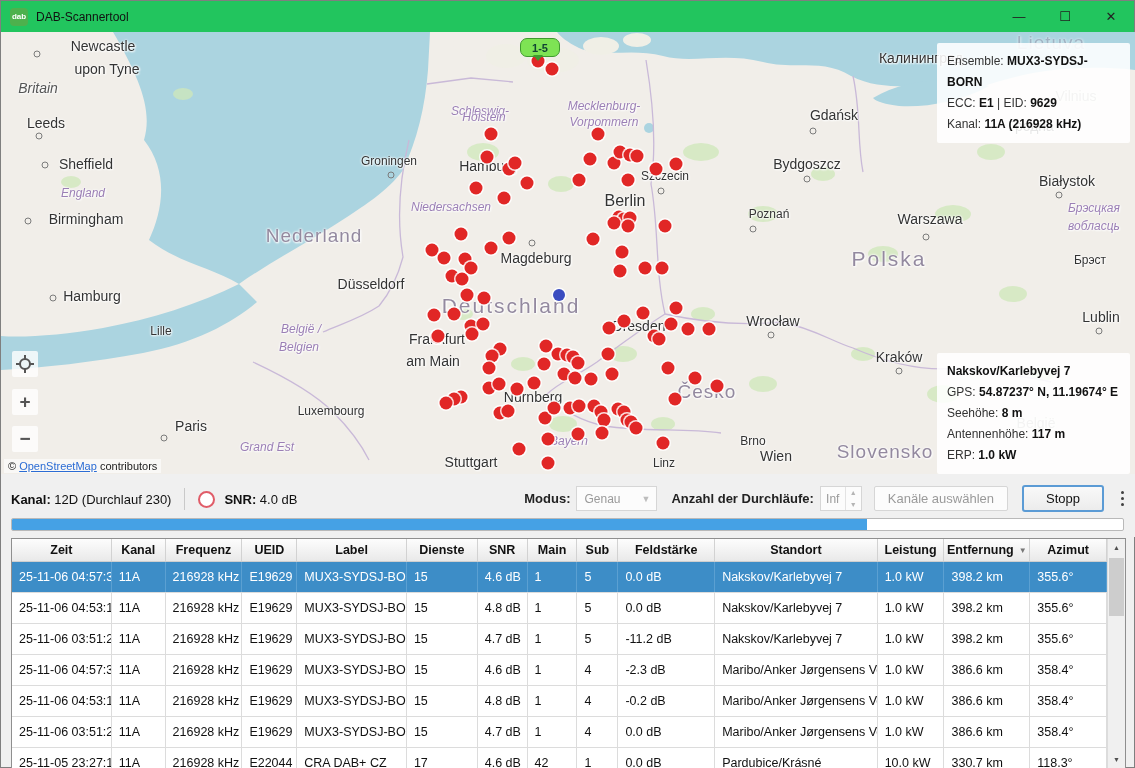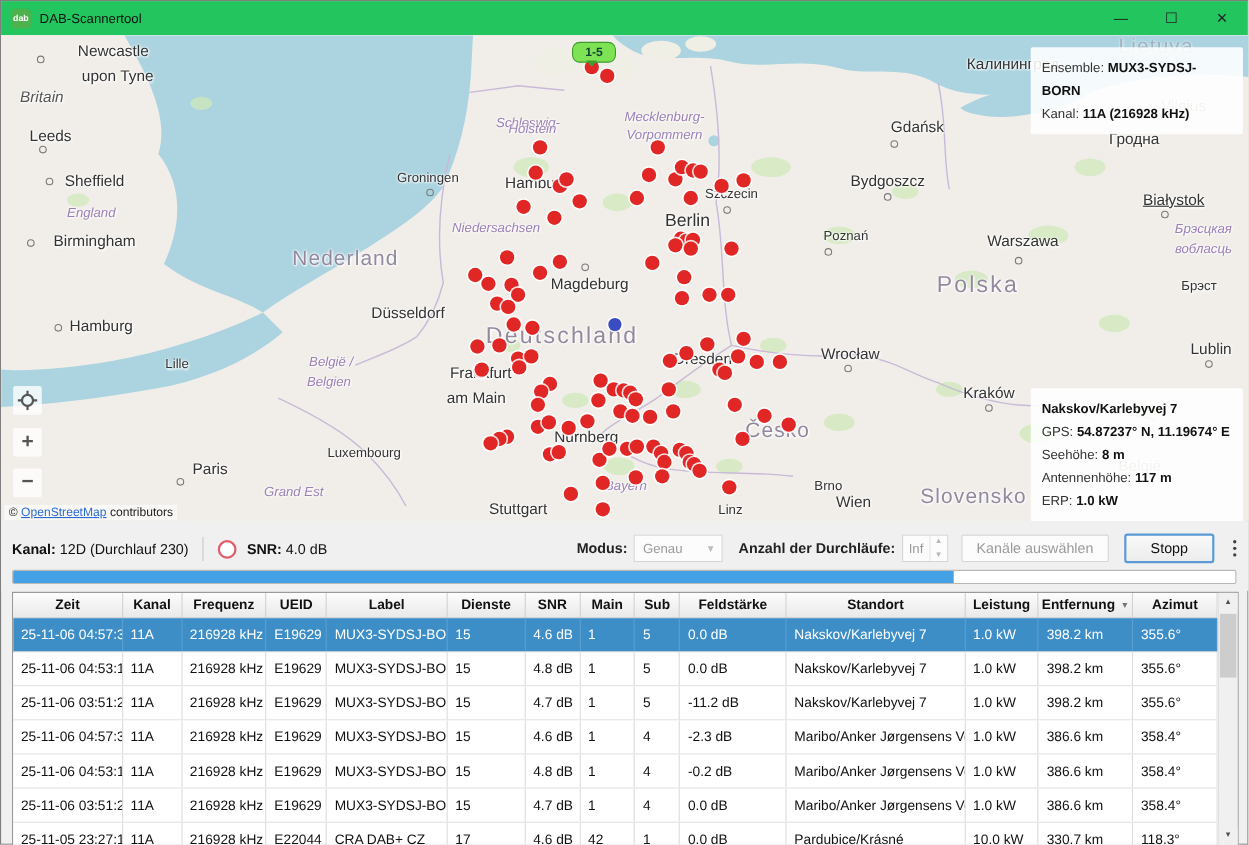--- a/index.html
+++ b/index.html
@@ -149,21 +149,21 @@
         <span class="mlbl c13" style="left: 664px; top: 144px;">Szczecin</span>
         <span class="mlbl c16" style="left: 624px; top: 169px;">Berlin</span>
         <span class="mlbl rgn13" style="left: 450px; top: 175px;">Niedersachsen</span>
         <span class="mlbl cty20" style="left: 313px; top: 204px;">Nederland</span>
         <span class="mlbl c15" style="left: 535px; top: 226px;">Magdeburg</span>
         <span class="mlbl cty22" style="left: 510px; top: 274px;">Deutschland</span>
         <span class="mlbl c15" style="left: 370px; top: 252px;">Düsseldorf</span>
         <span class="mlbl c13" style="left: 768px; top: 182px;">Poznań</span>
         <span class="mlbl c15" style="left: 929px; top: 187px;">Warszawa</span>
         <span class="mlbl cty22" style="left: 888px; top: 227px;">Polska</span>
-        <span class="mlbl c15" style="left: 1066px; top: 149px; text-decoration: underline;">Białystok</span>
+        <span class="mlbl c15" style="left: 1066px; top: 149px;">Białystok</span>
         <span class="mlbl c15" style="left: 833px; top: 83px;">Gdańsk</span>
         <span class="mlbl c15" style="left: 806px; top: 132px;">Bydgoszcz</span>
         <span class="mlbl c15" style="left: 920px; top: 26px;">Калининград</span>
         <span class="mlbl cty20 faded" style="left: 1050px; top: 11px;">Lietuva</span>
         <span class="mlbl c15 faded" style="left: 1075px; top: 64px;">Vilnius</span>
         <span class="mlbl c15" style="left: 1030px; top: 94px;">Гродна</span>
         <span class="mlbl rgn13" style="left: 1093px; top: 176px;">Брэсцкая</span>
         <span class="mlbl rgn13" style="left: 1093px; top: 194px;">вобласць</span>
         <span class="mlbl c13" style="left: 1089px; top: 228px;">Брэст</span>
         <span class="mlbl c15" style="left: 1100px; top: 285px;">Lublin</span>
@@ -310,20 +310,21 @@
         <div class="dot" style="left: 694px; top: 346px;"></div>
         <div class="dot" style="left: 716px; top: 354px;"></div>
         <div class="dot" style="left: 674px; top: 367px;"></div>
         <div class="bluedot" style="left: 558px; top: 263px;"></div>
       </div>
 
     <div id="cluster">1-5</div>
 
     <div class="infobox" style="top:11px;">
       <div><span>Ensemble:</span> <b>MUX3-SYDSJ-BORN</b></div>
+      <div><span>ECC:</span> <b>E1</b> | <span>EID:</span> <b>9629</b></div>
       <div><span>Kanal:</span> <b>11A (216928 kHz)</b></div>
     </div>
 
     <div class="infobox" style="top:321px;">
       <div><b>Nakskov/Karlebyvej 7</b></div>
       <div><span>GPS:</span> <b>54.87237° N, 11.19674° E</b></div>
       <div><span>Seehöhe:</span> <b>8 m</b></div>
       <div><span>Antennenhöhe:</span> <b>117 m</b></div>
       <div><span>ERP:</span> <b>1.0 kW</b></div>
     </div>

